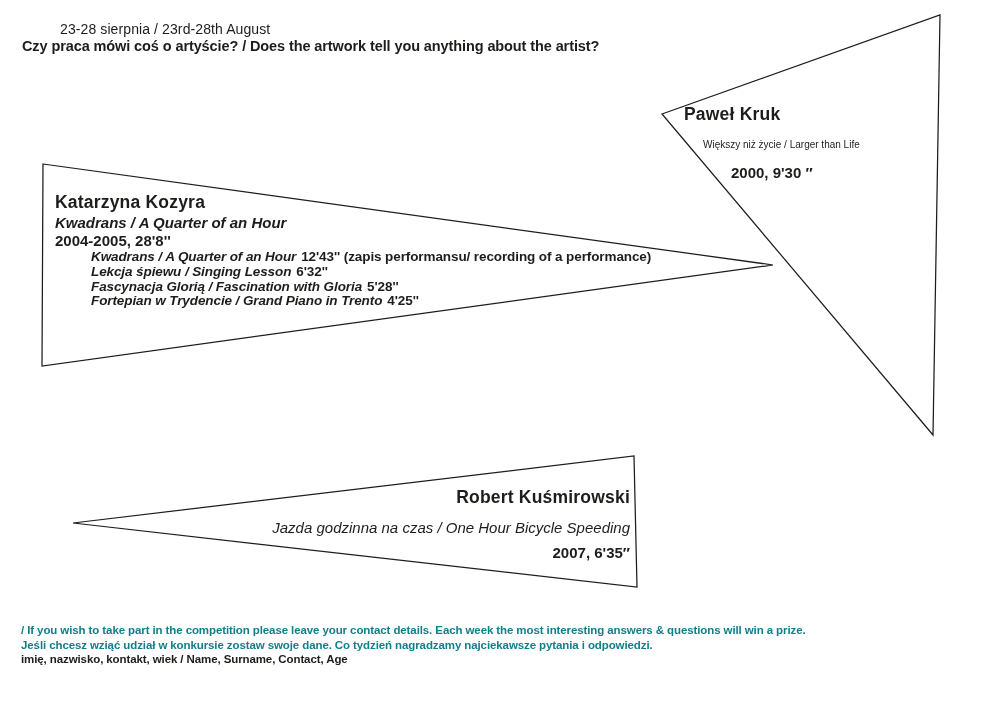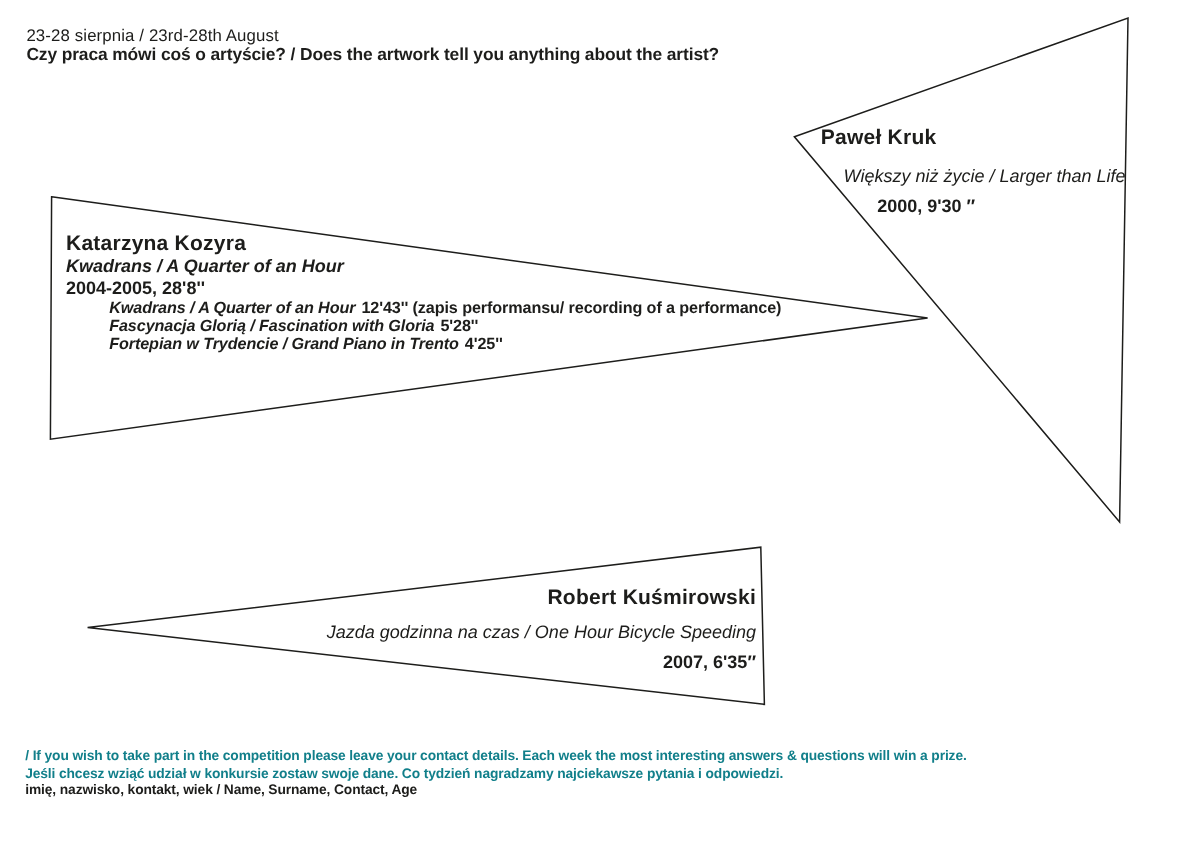--- a/index.html
+++ b/index.html
@@ -13,36 +13,36 @@
   }
   .canvas { position: absolute; inset: 0; width: 992px; height: 701px; }
 
   svg.shapes { position: absolute; left: 0; top: 0; z-index: 0; }
   svg.shapes polygon { fill: #ffffff; stroke: var(--ink, #1d1d1b); stroke-width: 1.25; stroke-linejoin: miter; }
 
   .txt { position: absolute; z-index: 1; white-space: nowrap; }
 
   
   .header { left: 22px; top: 21px; line-height: 16.5px; }
-  .header .dates { font-size: 14px; font-weight: 400; letter-spacing: 0.1px; }
+  .header .dates { font-size: 14px; font-weight: 400; letter-spacing: 0.1px; margin-left: 38px; }
   .header .question { font-size: 14.5px; font-weight: 700; letter-spacing: -0.1px; }
 
   
   .kozyra { left: 55px; top: 190px; }
   .kozyra .name { font-size: 17.5px; font-weight: 700; line-height: 24px; letter-spacing: 0.2px; }
   .kozyra .wtitle { font-size: 15px; font-weight: 700; font-style: italic; line-height: 18px; }
   .kozyra .wdate { font-size: 15px; font-weight: 700; line-height: 18px; }
   .kozyra .works { margin-left: 36px; }
   .kozyra .work-row { font-size: 13.5px; font-weight: 700; line-height: 14.8px; letter-spacing: -0.1px; }
   .work-row .wt { font-style: italic; margin-right: 5px; }
   .work-row .wd { font-style: normal; }
 
   
   .kruk-name  { left: 684px; top: 104px; font-size: 17.5px; font-weight: 700; letter-spacing: 0.2px; }
-  .kruk-title { left: 703px; top: 139px; font-size: 15px; font-style: italic; }
+  .kruk-title { left: 703px; top: 139px; font-size: 10px; }
   .kruk-date  { left: 731px; top: 164px; font-size: 15px; font-weight: 700; text-align: center; }
 
   
   .kus { right: 362px; text-align: right; }
   .kus-name  { top: 487px; font-size: 17.5px; font-weight: 700; letter-spacing: 0.2px; margin-left: 20px; }
   .kus-title { top: 519px; font-size: 15px; font-style: italic; }
   .kus-date  { top: 544px; font-size: 15px; font-weight: 700; }
 
   
   .footer { left: 21px; top: 623px; line-height: 14.5px; font-size: 11.5px; font-weight: 700; letter-spacing: -0.1px; }
@@ -67,20 +67,23 @@
 
   <div class="txt kozyra">
     <div class="name">Katarzyna Kozyra</div>
     <div class="wtitle">Kwadrans / A Quarter of an Hour</div>
     <div class="wdate">2004-2005, 28'8''</div>
     <div class="works">
       <div class="work-row">
         <span class="wt">Kwadrans / A Quarter of an Hour</span><span class="wd">12'43'' (zapis performansu/ recording of a performance)</span>
       </div>
       <div class="work-row">
+        <span class="wt">Lekcja śpiewu / Singing Lesson</span><span class="wd">6'32''</span>
+      </div>
+      <div class="work-row">
         <span class="wt">Fascynacja Glorią / Fascination with Gloria</span><span class="wd">5'28''</span>
       </div>
       <div class="work-row">
         <span class="wt">Fortepian w Trydencie / Grand Piano in Trento</span><span class="wd">4'25''</span>
       </div>
     </div>
   </div>
 
   <div class="txt kruk-name">Paweł Kruk</div>
   <div class="txt kruk-title">Większy niż życie / Larger than Life</div>

